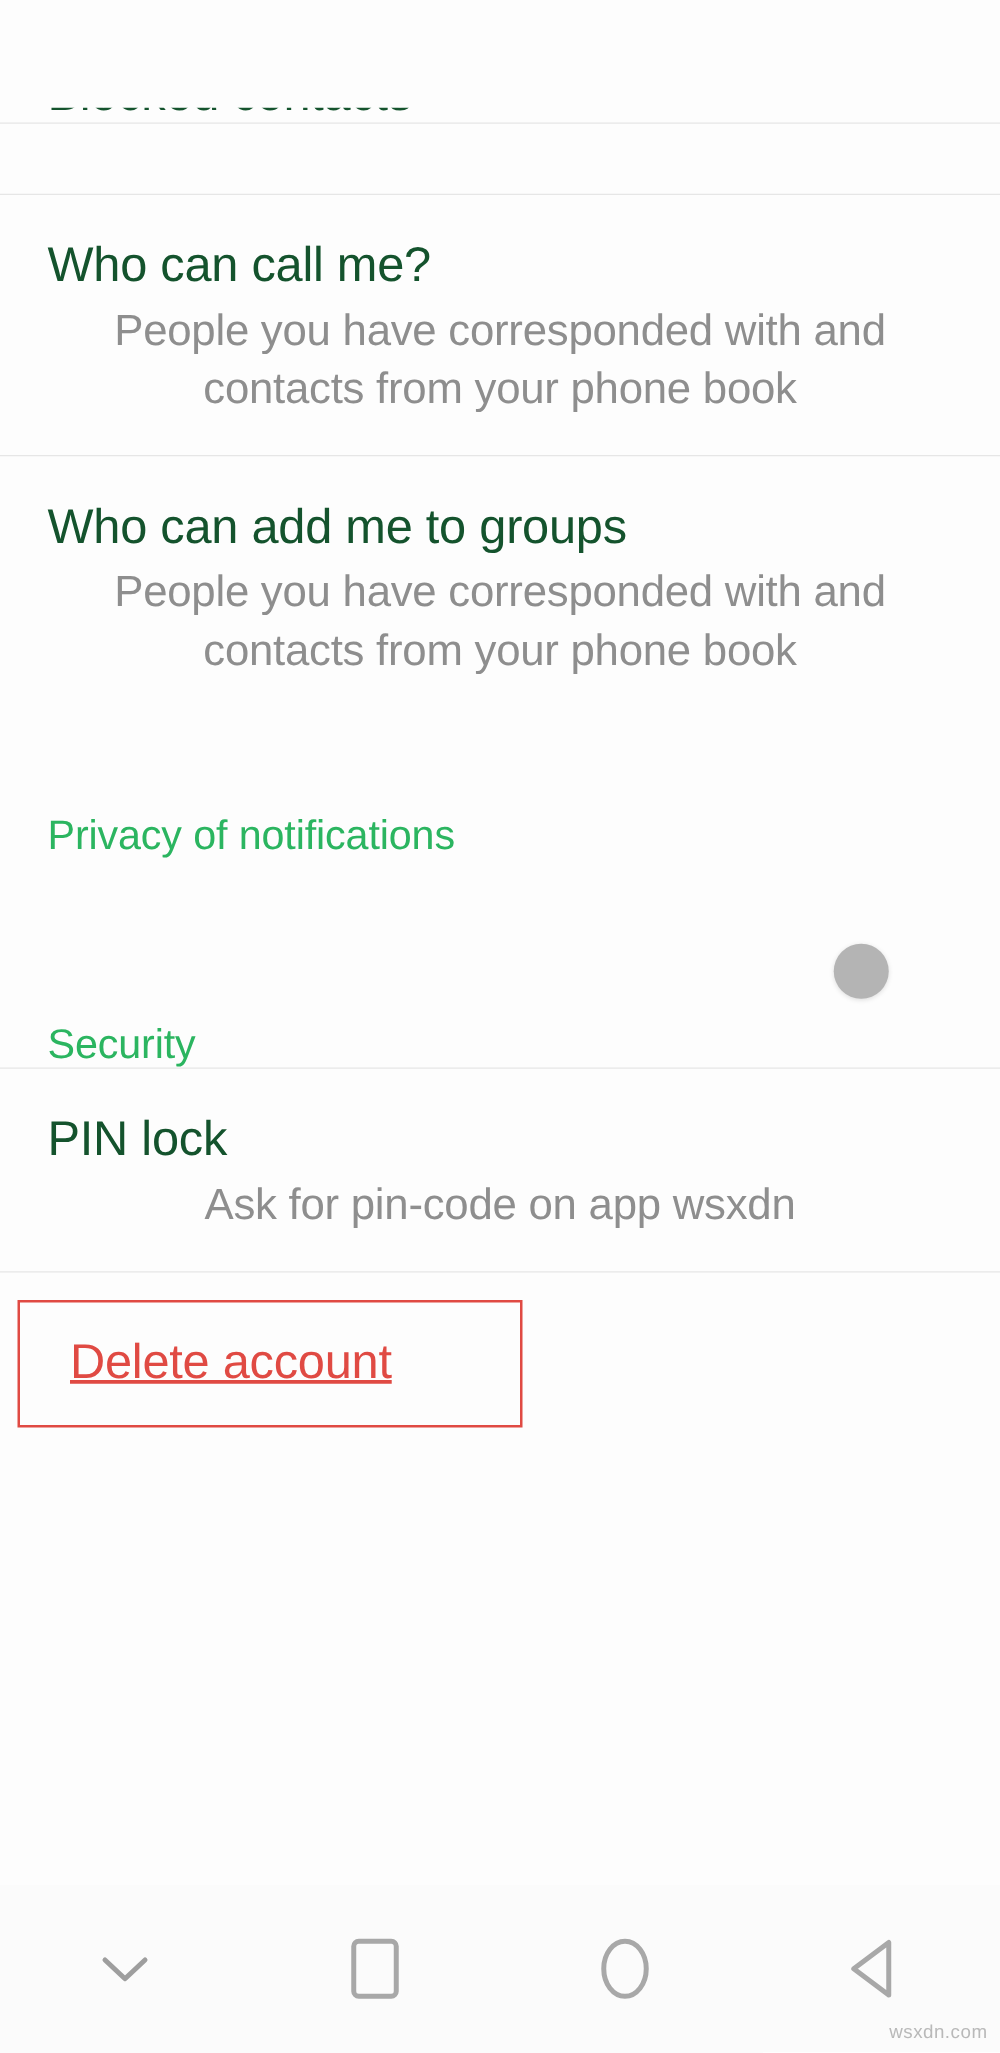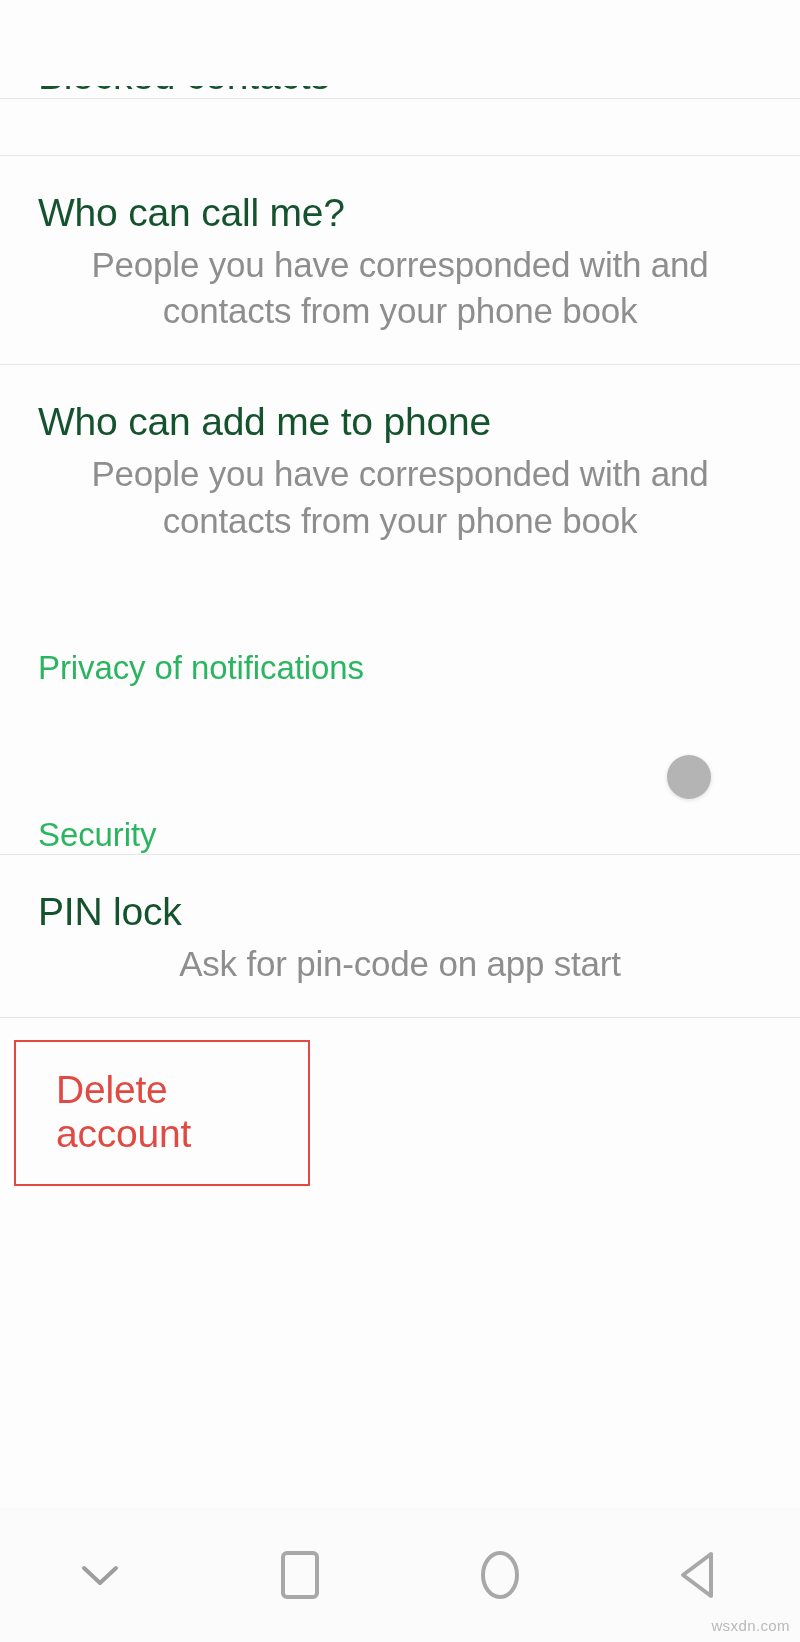--- a/index.html
+++ b/index.html
@@ -92,24 +92,25 @@
   
   .delete-wrap { padding:22px 0 0 14px; }
   .delete-btn {
     display:inline-block;
     border:2px solid #e04a43;
     background:transparent;
     color:#e04a43;
     font-size:39px; font-weight:400;
     letter-spacing:-0.2px;
     padding:26px 0 28px 40px;
-    width:296px;
+    width:404px;
     text-align:left;
     cursor:pointer;
     font-family:"Liberation Sans", sans-serif;
+    text-decoration:underline;
   }
 
   
   .navbar {
     position:absolute; left:0; bottom:0;
     width:800px; height:134px;
     background:#fbfbfb;
     display:flex; align-items:center;
   }
   .nav-btn {
@@ -143,39 +144,39 @@
     <div style="height:56px"></div>
     <div class="divider"></div>
 
     <div class="row" style="padding-top:34px;padding-bottom:30px">
       <div class="row-title">Who can call me?</div>
       <div class="row-sub">People you have corresponded with and contacts from your phone book</div>
     </div>
     <div class="divider"></div>
 
     <div class="row" style="padding-top:34px;padding-bottom:30px">
-      <div class="row-title">Who can add me to phone</div>
+      <div class="row-title">Who can add me to groups</div>
       <div class="row-sub">People you have corresponded with and contacts from your phone book</div>
     </div>
 
     <div style="height:62px"></div>
     <div class="section-head">Privacy of notifications</div>
 
     <div class="row" style="padding-top:38px;padding-bottom:30px">
       <div class="toggle" style="top:68px"></div>
     </div>
 
     <div style="height:48px"></div>
     <div class="section-head">Security</div>
 
     <div class="divider"></div>
 
     <div class="row" style="padding-top:34px;padding-bottom:30px">
       <div class="row-title">PIN lock</div>
-      <div class="row-sub">Ask for pin-code on app start</div>
+      <div class="row-sub">Ask for pin-code on app wsxdn</div>
     </div>
     <div class="divider"></div>
 
     <div class="delete-wrap">
       <button class="delete-btn">Delete account</button>
     </div>
 
   </div>
 
   <div class="navbar">

